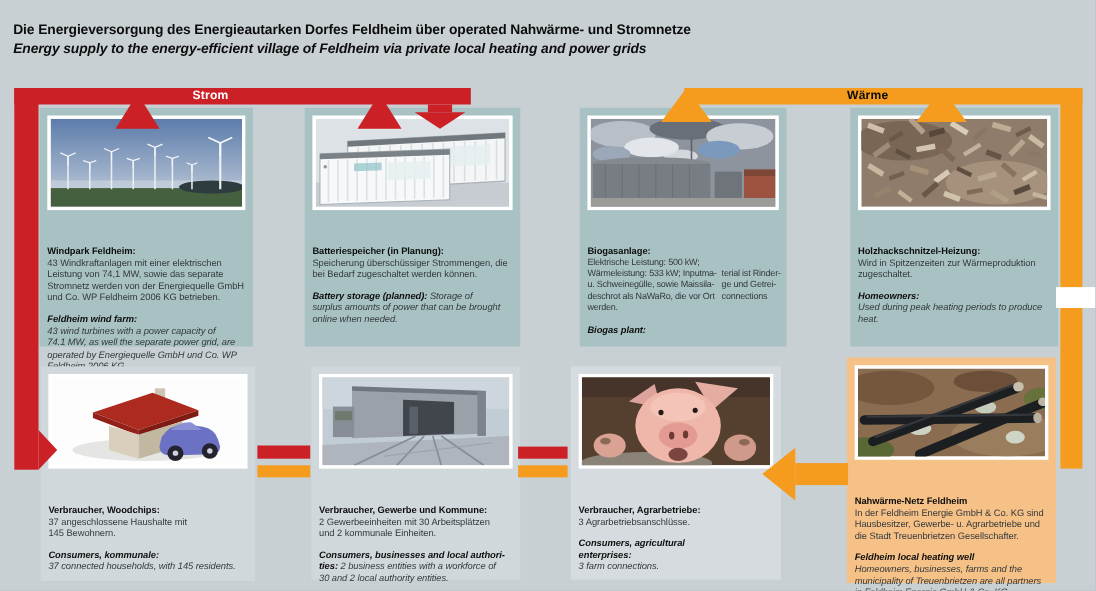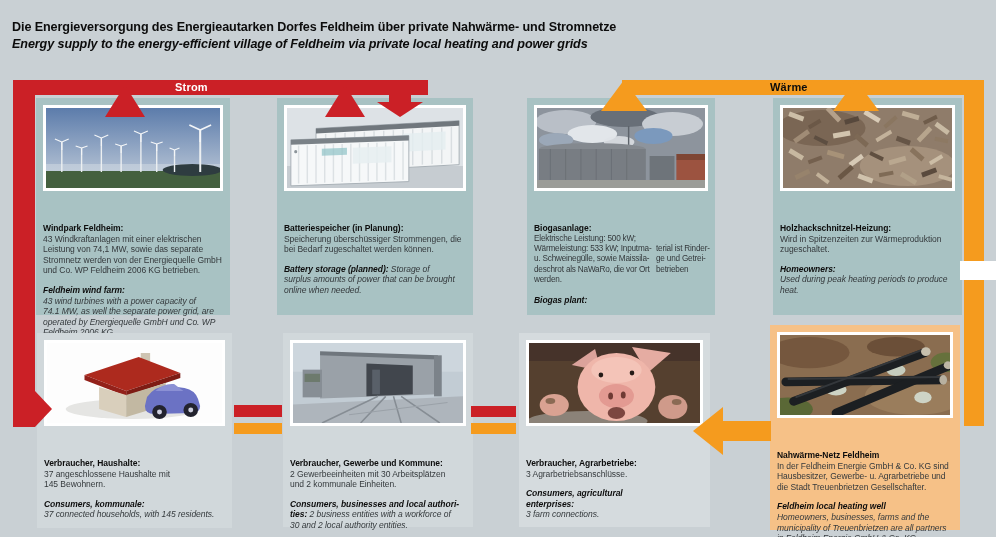--- a/index.html
+++ b/index.html
@@ -35,21 +35,21 @@
   .flowlabel{position:absolute;z-index:4;font-size:11px;font-weight:bold;text-align:left;letter-spacing:0.2px;}
   .strom-label{color:#ffffff;}
   .waerme-label{color:#0c0c0c;}
   .whitegap{position:absolute;background:#ffffff;z-index:3;}
 </style>
 </head>
 <body>
 
 <div id="canvas">
 
-  <div class="title1">Die Energieversorgung des Energieautarken Dorfes Feldheim über private Nahwärme- und Stromnetze</div>
+  <div class="title1">Die Energieversorgung des Energieautarken Dorfes Feldheim über operated Nahwärme- und Stromnetze</div>
   <div class="title2">Energy supply to the energy-efficient village of Feldheim via private local heating and power grids</div>
 
   <div class="bar red" style="left:13px;top:80px;width:415px;height:15px;"></div>
   <div class="bar red" style="left:13px;top:80px;width:22px;height:347px;"></div>
   <div class="flowlabel strom-label" style="left:175px;top:81px;width:60px;">Strom</div>
   <div class="tri up-red" style="left:105px;top:85px;"></div>
   <div class="tri up-red" style="left:325px;top:85px;"></div>
   <div class="bar red" style="left:389px;top:95px;width:22px;height:7px;z-index:3;"></div>
   <div class="tri down-red" style="left:377px;top:102px;"></div>
   <div class="tri right-red" style="left:35px;top:391px;"></div>
@@ -166,21 +166,21 @@
     <div class="txt">
       <div class="para"><span class="hd">Biogasanlage:</span><div class="cols">
             <div class="c1">Elektrische Leistung: 500 kW;
 Wärmeleistung: 533 kW; Inputma-
 u. Schweinegülle, sowie Maissila-
 deschrot als NaWaRo, die vor Ort
 werden.</div>
             <div class="c2">
 terial ist Rinder-
 ge und Getrei-
-betrieben</div>
+connections</div>
           </div></div>
       <div class="para"><span class="ehd">Biogas plant:</span></div>
     </div>
   </div>
 
   <div class="box teal" style="left:773px;top:98px;width:189px;height:217px;">
     <div class="photo">
       <svg viewBox="0 0 176 80" preserveAspectRatio="none">
         <rect width="176" height="80" fill="#8f7c6a"></rect>
         <ellipse cx="40" cy="20" rx="46" ry="18" fill="#7a6654"></ellipse>
@@ -245,21 +245,21 @@
         <polygon points="76,52 114,40 114,62 76,74" fill="#c2b8a2"></polygon>
         <path d="M96,54 q8,-12 22,-11 l14,2 q10,2 13,11 l2,7 q0,7 -8,7 l-36,1 q-9,0 -9,-8 z" fill="#6b72c4"></path>
         <path d="M104,48 q8,-8 18,-7 l9,7 z" fill="#8b90d4"></path>
         <circle cx="108" cy="69" r="7" fill="#23232e"></circle>
         <circle cx="138" cy="67" r="7" fill="#23232e"></circle>
         <circle cx="108" cy="69" r="2.4" fill="#cfd0e0"></circle>
         <circle cx="138" cy="67" r="2.4" fill="#cfd0e0"></circle>
       </svg>
     </div>
     <div class="txt">
-      <div class="para"><span class="hd">Verbraucher, Haushalte:</span><span>
+      <div class="para"><span class="hd">Verbraucher, Woodchips:</span><span>
 37 angeschlossene Haushalte mit
 145 Bewohnern.</span></div>
       <div class="para"><span class="ehd">Consumers, kommunale:</span><span class="ebody">
 37 connected households, with 145 residents.</span></div>
     </div>
   </div>
 
   <div class="box gray" style="left:283px;top:333px;width:190px;height:194px;">
     <div class="photo">
       <svg viewBox="0 0 176 78" preserveAspectRatio="none">

